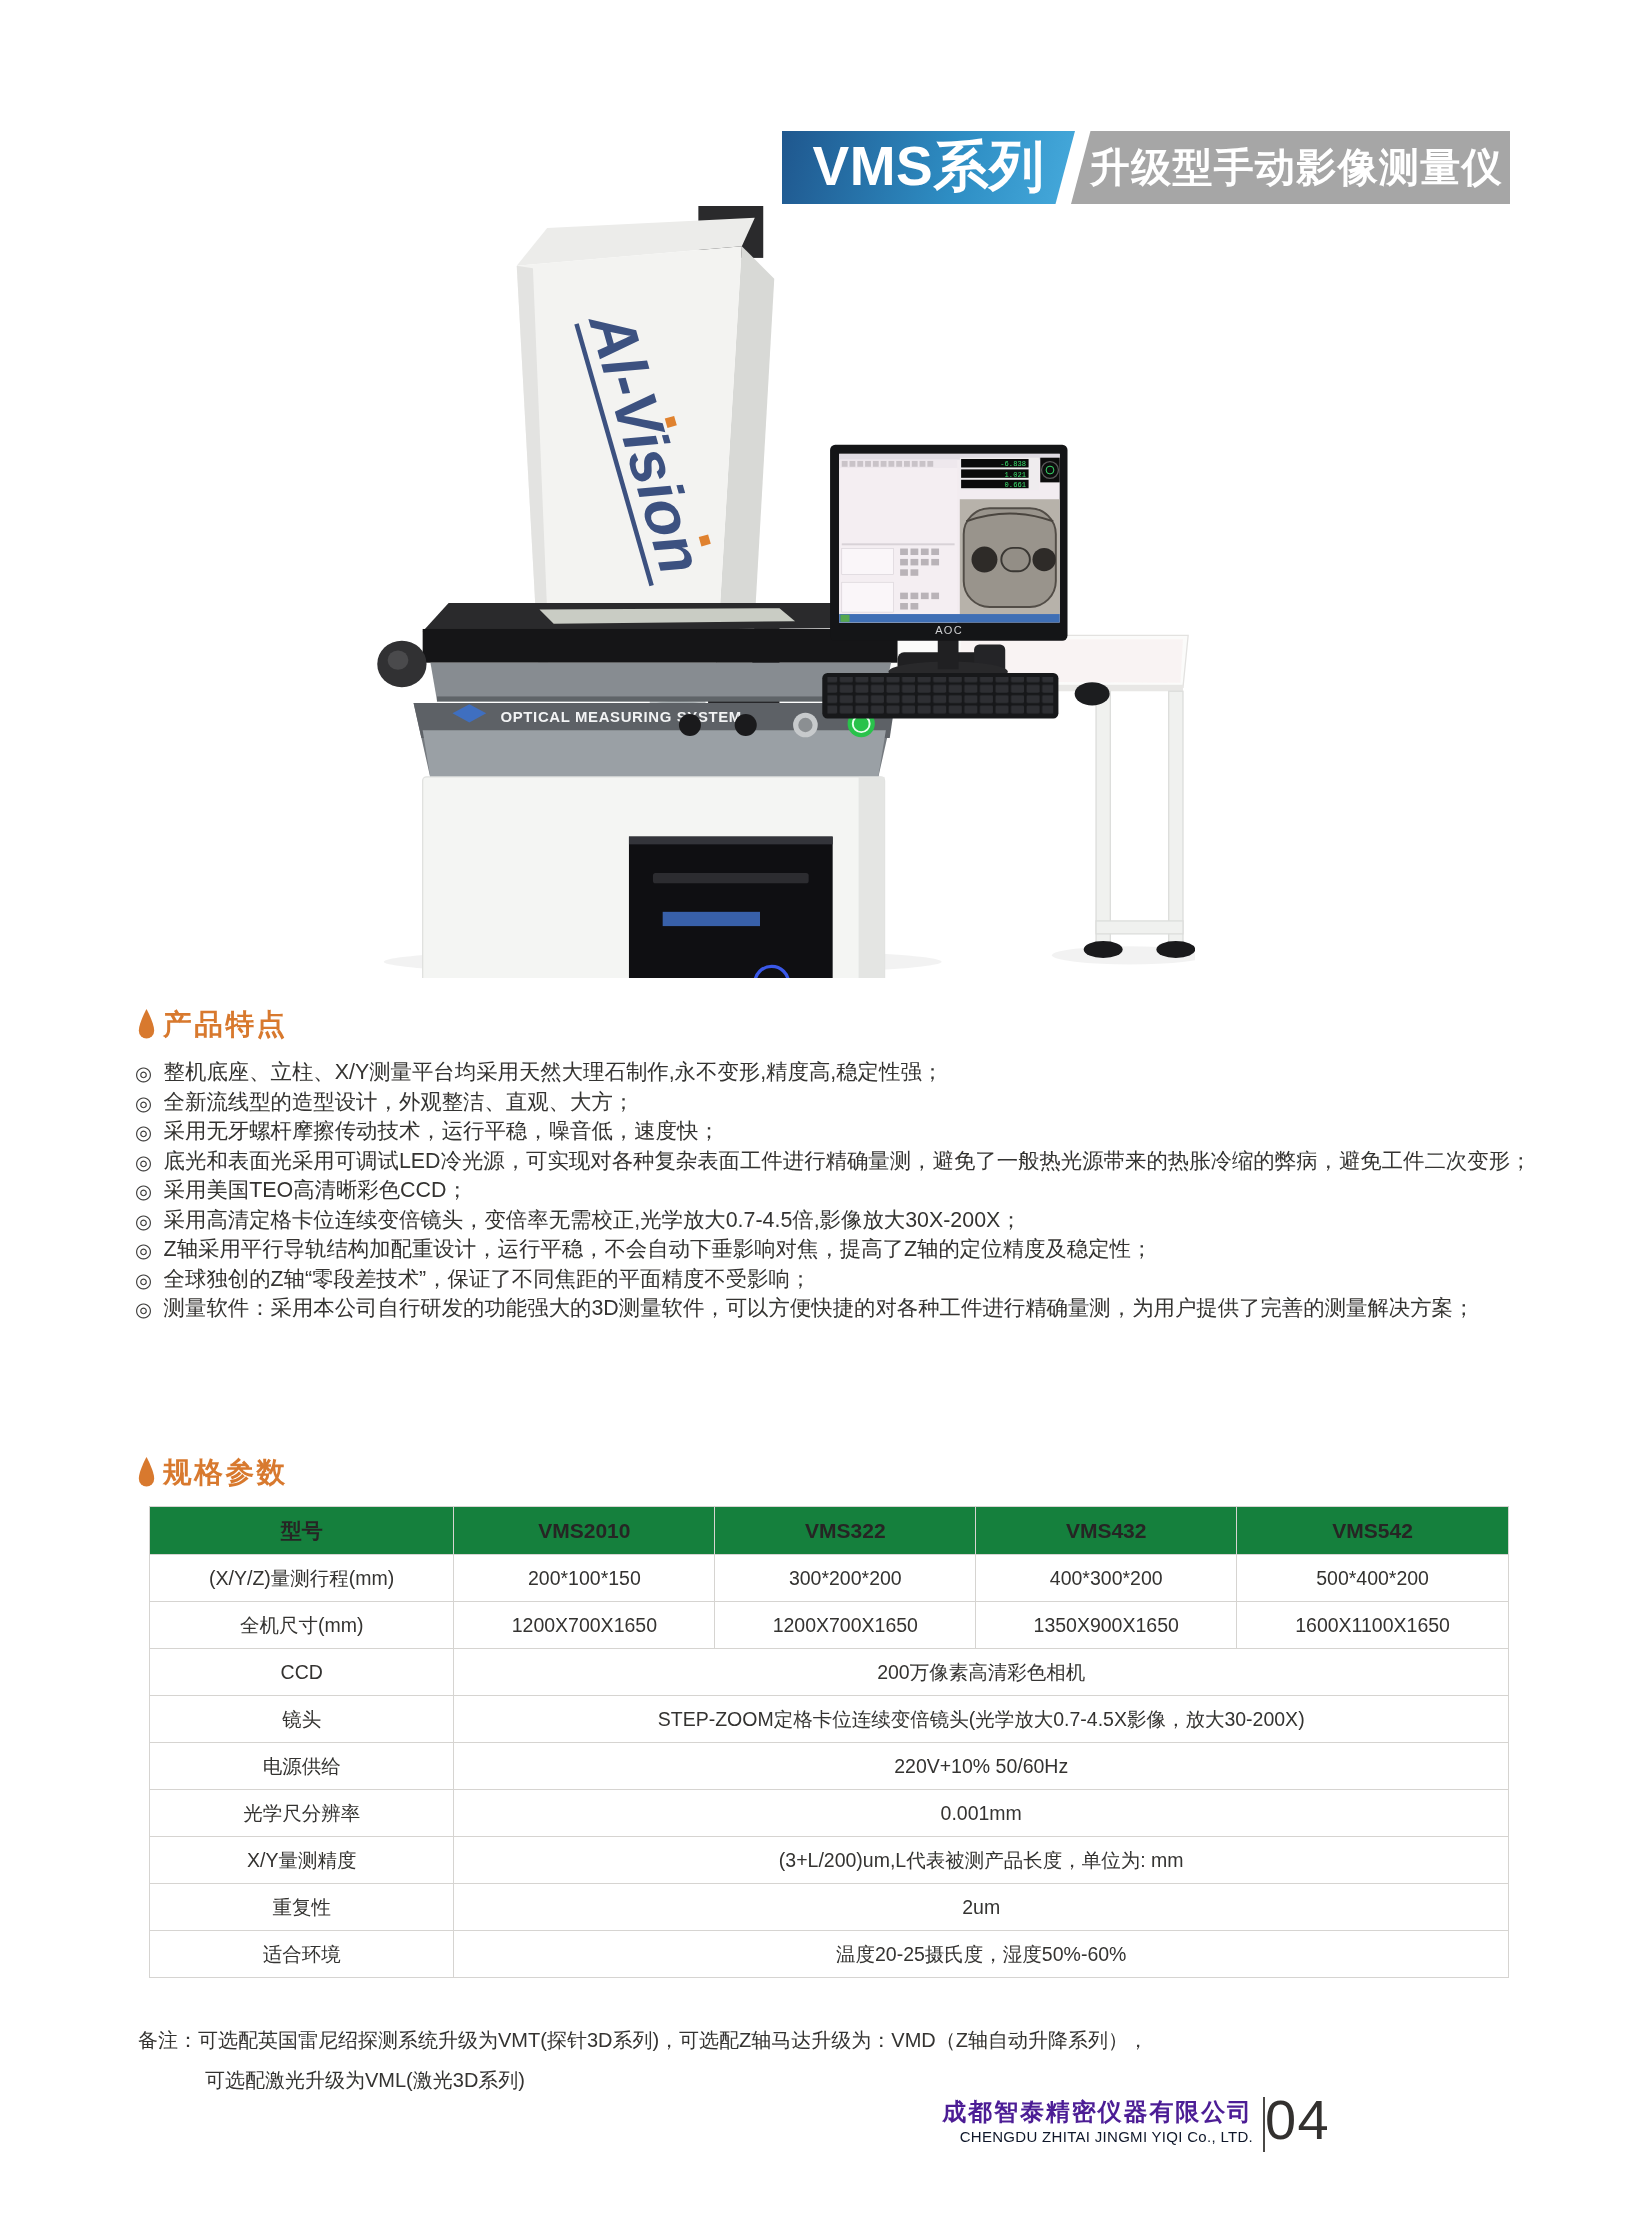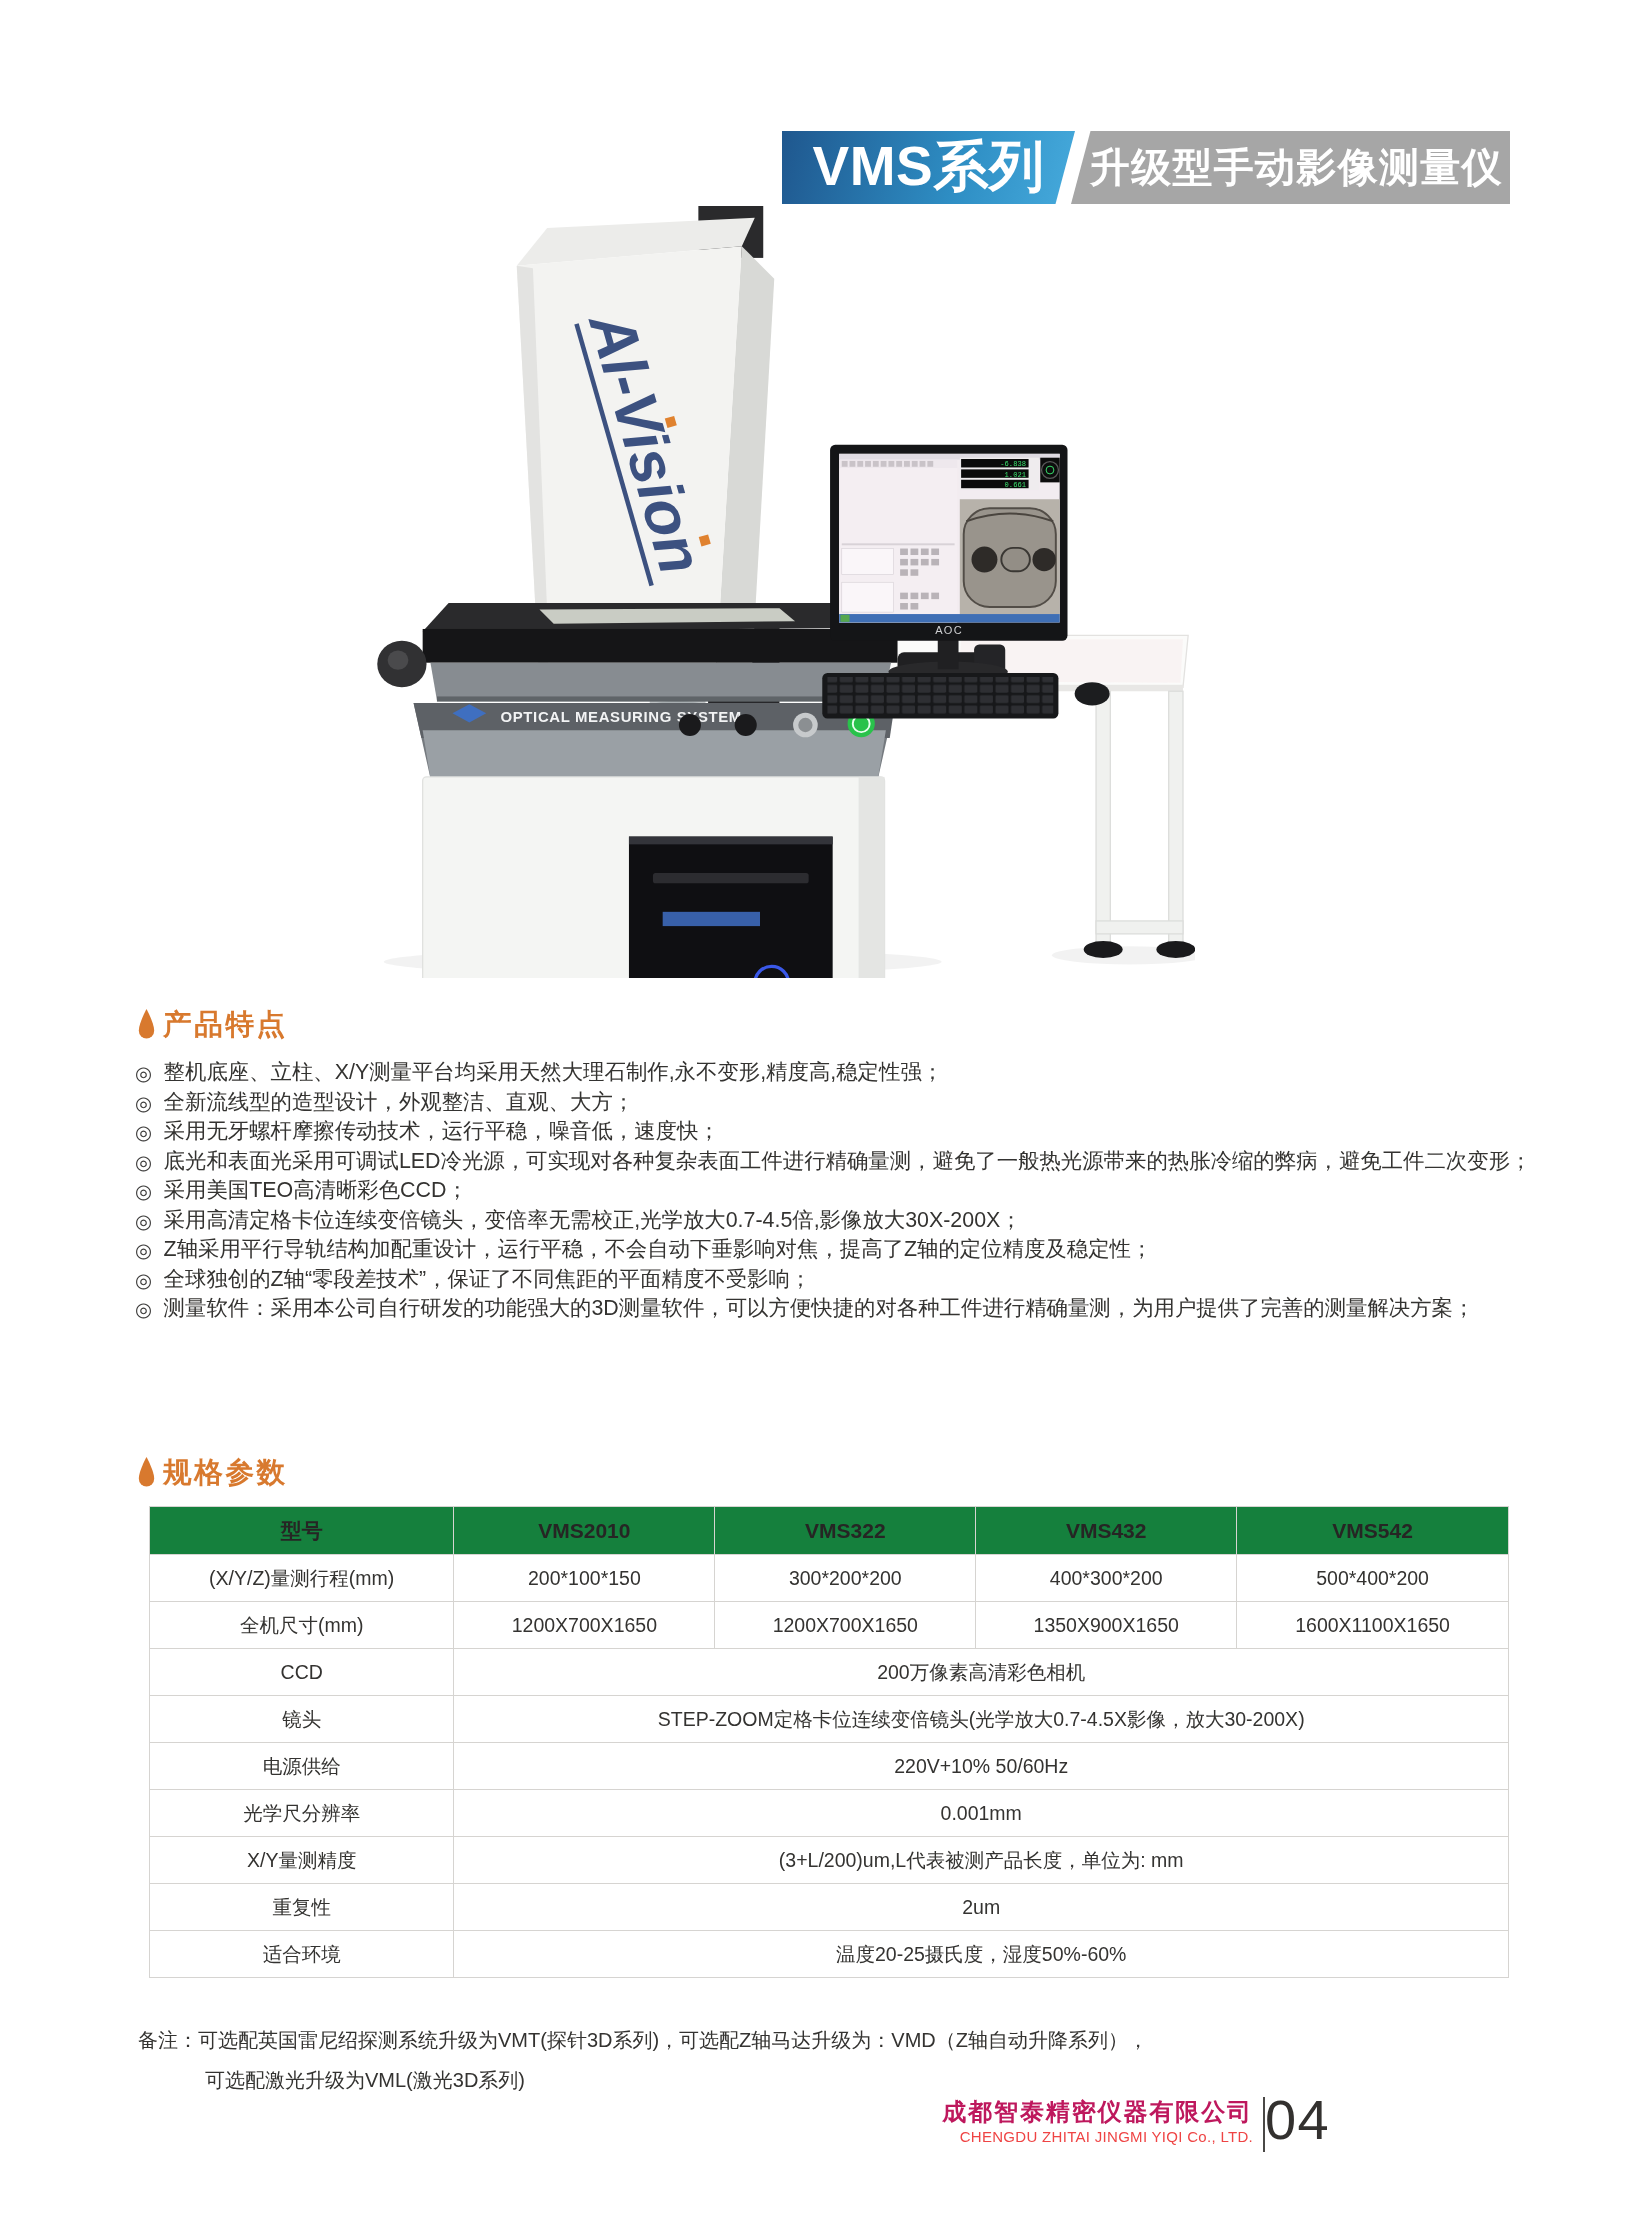--- a/index.html
+++ b/index.html
@@ -35,22 +35,22 @@
     height:46px;padding:0 6.5px;font-weight:normal;}
   table.spec thead th{background:#15803d;font-weight:bold;font-size:21px;height:47px;color:#262524;}
   table.spec td.lab{font-size:19.5px;}
 
   
   .notes{position:absolute;left:138px;top:2020px;font-size:20px;line-height:40px;color:#343331;}
   .notes .l2{padding-left:67px;}
 
   
   .footer{position:absolute;left:1103px;top:2092px;width:441px;height:71px;}
-  .footer .cn{position:absolute;right:291px;top:3.9px;font-size:24px;font-weight:bold;color:#be185d;letter-spacing:1.9px;white-space:nowrap;}
-  .footer .en{position:absolute;right:291px;top:36px;font-size:15px;color:#ef4444;letter-spacing:0.3px;white-space:nowrap;text-align:center;}
+  .footer .cn{position:absolute;right:291px;top:3.9px;font-size:24px;font-weight:bold;color:#4c1d95;letter-spacing:1.9px;white-space:nowrap;}
+  .footer .en{position:absolute;right:291px;top:36px;font-size:15px;color:#0f172a;letter-spacing:0.3px;white-space:nowrap;text-align:center;}
   .footer .bar{position:absolute;right:279px;top:5.2px;width:1.9px;height:55px;background:#4a4846;}
   .footer .num{position:absolute;right:214px;top:-5.2px;font-size:56px;color:#33312f;letter-spacing:1.3px;}
 
   
   .photo{position:absolute;left:325px;top:206px;width:870px;height:772px;}
 </style>
 </head>
 <body>
 
 <div class="page">

